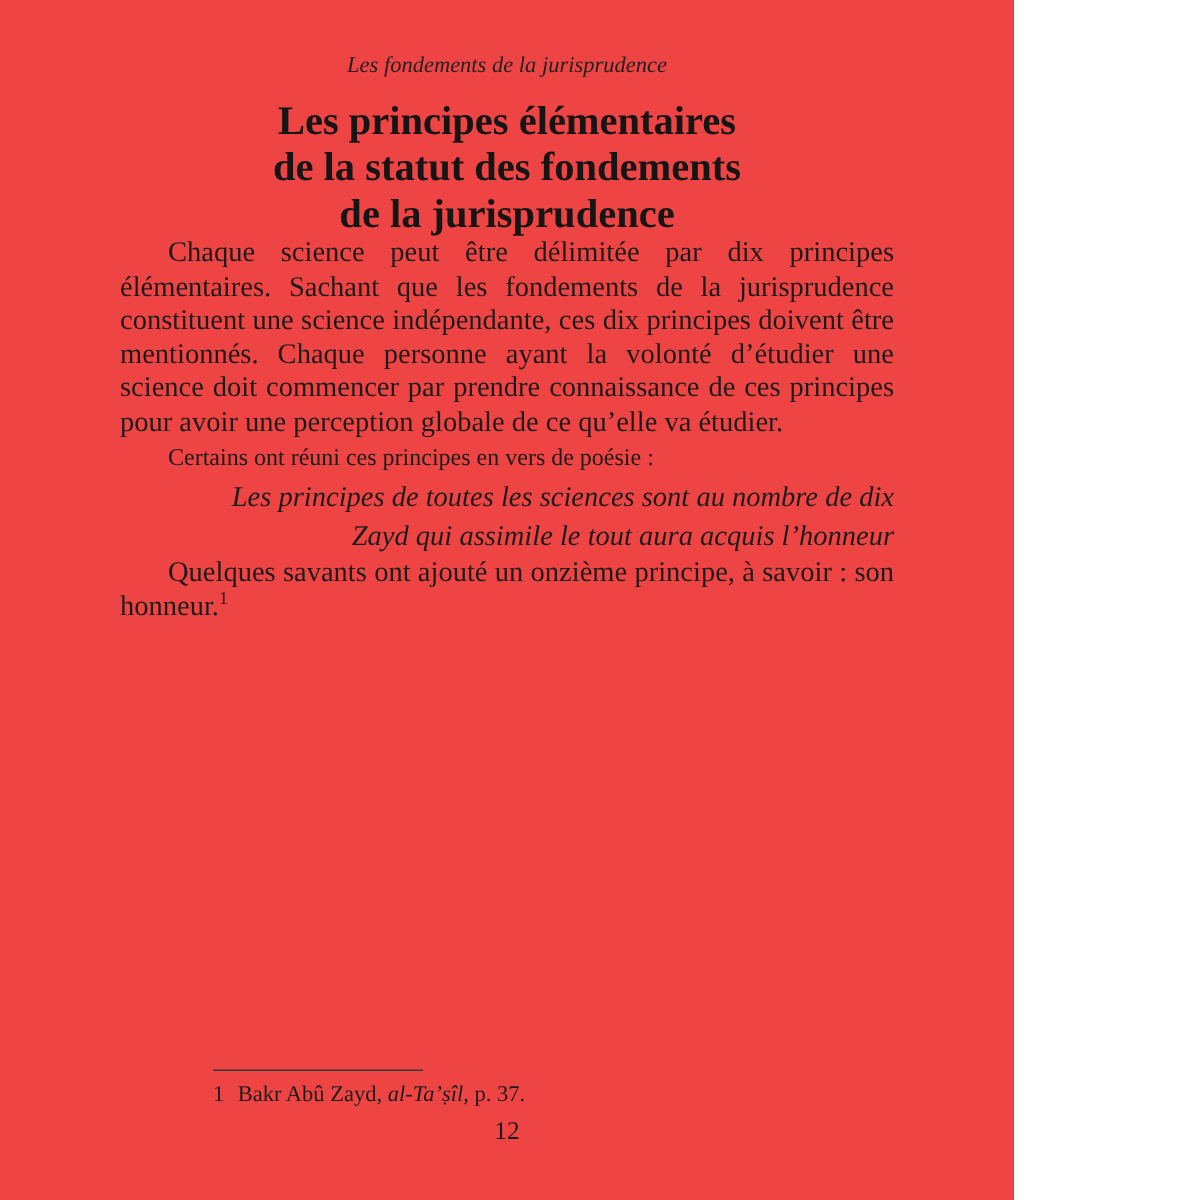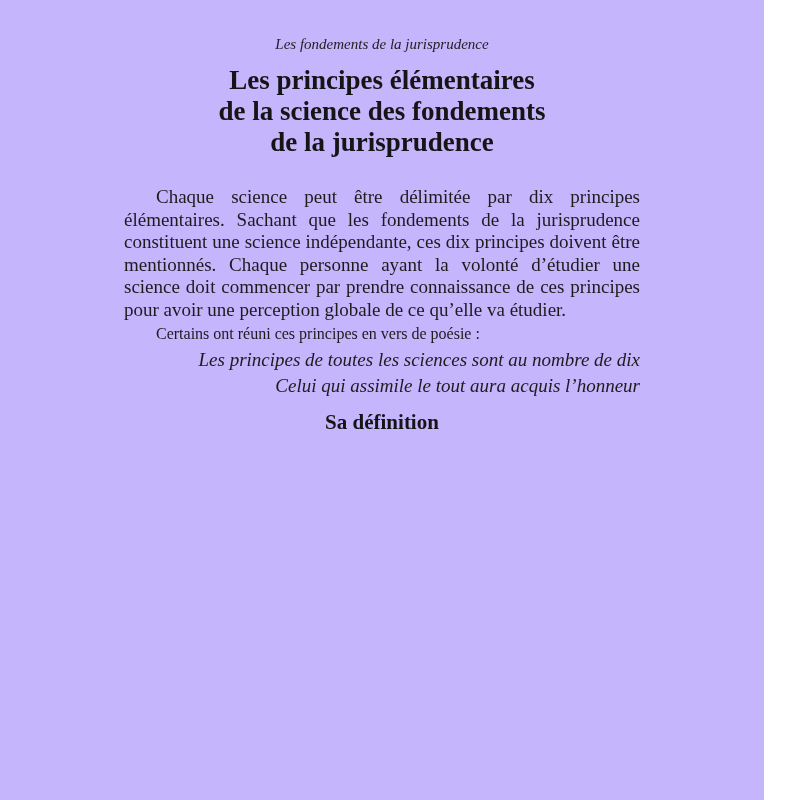--- a/index.html
+++ b/index.html
@@ -2,23 +2,23 @@
 <html lang="fr"><head>
 <meta charset="utf-8">
 <style>
   html, body {
     margin: 0;
     padding: 0;
     background: #ffffff;
   }
   .page {
     position: relative;
-    width: 764px;
+    width: 676px;
     height: 800px;
-    background: #c4b5fd;
+    background: #ef4444;
     color: #1c1c1c;
     font-family: "Liberation Serif", "DejaVu Serif", serif;
     overflow: hidden;
   }
   .content {
     width: 516px;
     margin: 0 auto;
     padding-top: 35px;
   }
   .running-head {
@@ -39,21 +39,21 @@
   }
   .body-par {
     margin: 0;
     font-size: 19px;
     line-height: 22.5px;
     text-align: justify;
     text-indent: 32px;
     hyphens: auto;
     -webkit-hyphens: auto;
   }
-  .par-intro { margin-top: 28px; }
+  .par-intro { }
   .poem-intro {
     margin: 0;
     font-size: 16px;
     line-height: 26px;
     text-indent: 32px;
   }
   .poem {
     margin: 0;
     padding-left: 30px;
     font-style: italic;
@@ -107,31 +107,36 @@
 </style>
 </head>
 <body>
 
 <div class="page">
   <div class="content">
 
     <div class="running-head">Les fondements de la jurisprudence</div>
 
     <h1 class="chapter-title">Les principes élémentaires
-de la science des fondements
+de la statut des fondements
 de la jurisprudence</h1>
 
     <p class="body-par par-intro">Chaque science peut être délimitée par dix principes élémentaires. Sachant que les fondements de la jurisprudence constituent une science indépendante, ces dix principes doivent être mentionnés. Chaque personne ayant la volonté d’étudier une science doit commencer par prendre connaissance de ces principes pour avoir une perception globale de ce qu’elle va étudier.</p>
 
     <p class="poem-intro">Certains ont réuni ces principes en vers de poésie :</p>
 
     <div class="poem">
       <p class="verse">Les principes de toutes les sciences sont au nombre de dix</p>
-      <p class="verse">Celui qui assimile le tout aura acquis l’honneur</p>
+      <p class="verse">Zayd qui assimile le tout aura acquis l’honneur</p>
     </div>
 
+    <p class="body-par par-closing"><span>Quelques savants ont ajouté un onzième principe, à savoir : son honneur.</span><sup>1</sup></p>
 
-    <h2 class="section-heading">Sa définition</h2>
 
 
   </div>
 
+  <div class="footer">
+    <div class="footnote-rule"></div>
+    <div class="footnote"><span class="fn-number">1</span><span>Bakr Abû Zayd, </span><span class="fn-work">al-Ta’ṣîl</span><span>, p. 37.</span></div>
+    <div class="page-number">12</div>
+  </div>
 </div>
 
 </body></html>

